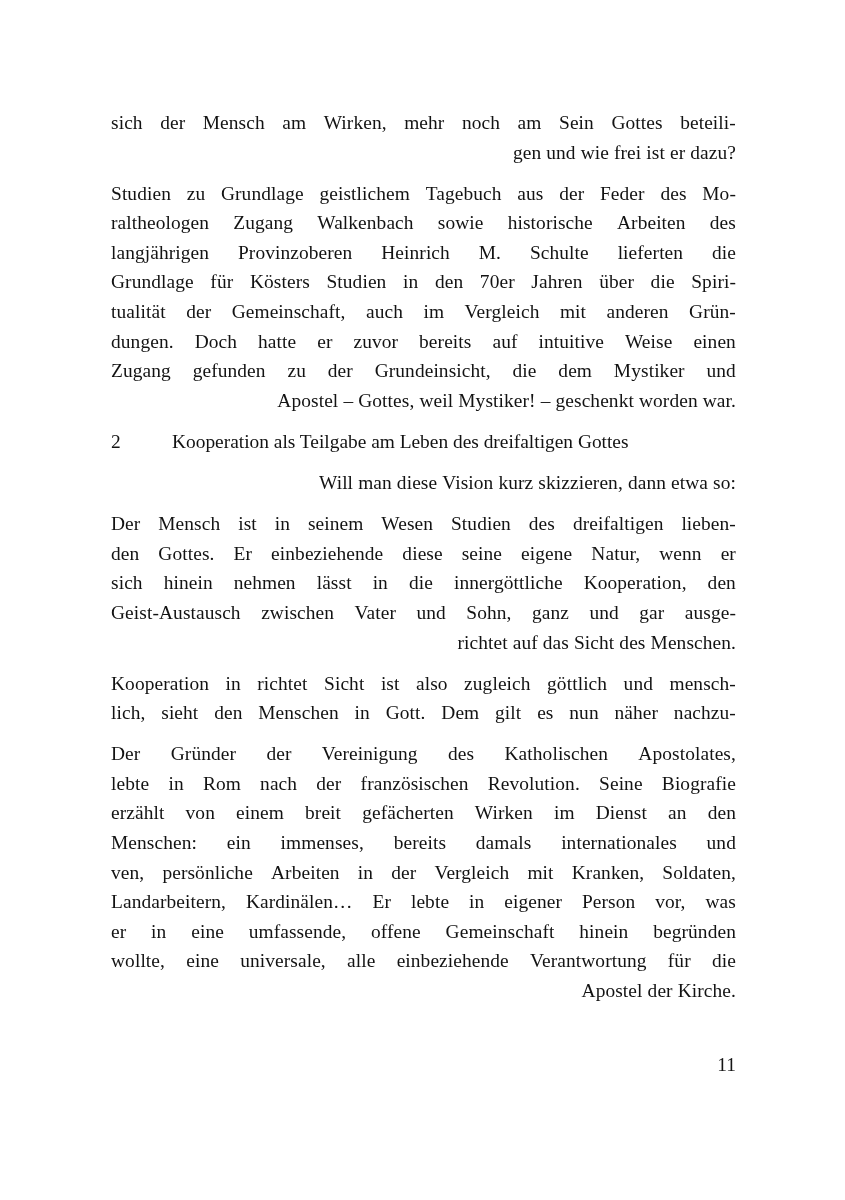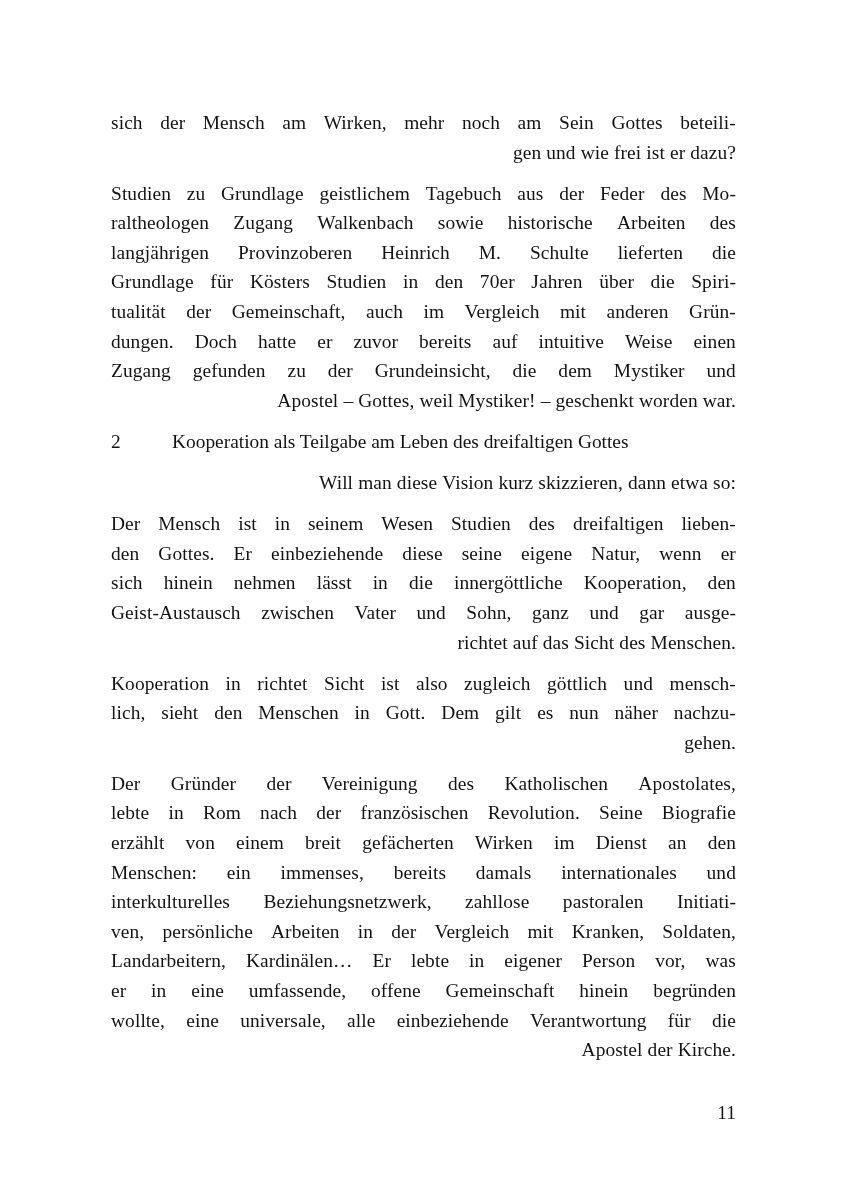--- a/index.html
+++ b/index.html
@@ -85,21 +85,21 @@
     display: inline-block;
     width: 61px;
     flex: 0 0 61px;
   }
   .heading .htext { flex: 0 1 auto; }
 
   .folio {
     position: absolute;
     left: 111px;
     width: 625px;
-    top: 1100px;
+    top: 1052px;
     text-align: right;
     font-size: 19.4px;
     line-height: 26px;
     color: #151515;
     font-family: "Liberation Serif", "DejaVu Serif", serif;
   }
 </style>
 </head>
 <body>
 
@@ -166,31 +166,27 @@
           <span class="w">das</span>
           <span class="w">Sicht</span>
           <span class="w">des</span>
           <span class="w">Menschen.</span>
         </span>
       </p>
       <div class="gap-after-para"></div>
       <p class="para">
         <span class="line"><span class="w">Kooperation</span><span class="w">in</span><span class="w">richtet</span><span class="w">Sicht</span><span class="w">ist</span><span class="w">also</span><span class="w">zugleich</span><span class="w">göttlich</span><span class="w">und</span><span class="w">mensch-</span></span>
         <span class="line"><span class="w">lich,</span><span class="w">sieht</span><span class="w">den</span><span class="w">Menschen</span><span class="w">in</span><span class="w">Gott.</span><span class="w">Dem</span><span class="w">gilt</span><span class="w">es</span><span class="w">nun</span><span class="w">näher</span><span class="w">nachzu-</span></span>
-        <span class="line last">
-          <span class="w">gehen.</span>
-        </span>
       </p>
       <div class="gap-after-para"></div>
       <p class="para">
         <span class="line"><span class="w">Der</span><span class="w">Gründer</span><span class="w">der</span><span class="w">Vereinigung</span><span class="w">des</span><span class="w">Katholischen</span><span class="w">Apostolates,</span></span>
         <span class="line"><span class="w">lebte</span><span class="w">in</span><span class="w">Rom</span><span class="w">nach</span><span class="w">der</span><span class="w">französischen</span><span class="w">Revolution.</span><span class="w">Seine</span><span class="w">Biografie</span></span>
         <span class="line"><span class="w">erzählt</span><span class="w">von</span><span class="w">einem</span><span class="w">breit</span><span class="w">gefächerten</span><span class="w">Wirken</span><span class="w">im</span><span class="w">Dienst</span><span class="w">an</span><span class="w">den</span></span>
         <span class="line"><span class="w">Menschen:</span><span class="w">ein</span><span class="w">immenses,</span><span class="w">bereits</span><span class="w">damals</span><span class="w">internationales</span><span class="w">und</span></span>
-        <span class="line"><span class="w">interkulturelles</span><span class="w">Beziehungsnetzwerk,</span><span class="w">zahllose</span><span class="w">pastoralen</span><span class="w">Initiati-</span></span>
         <span class="line"><span class="w">ven,</span><span class="w">persönliche</span><span class="w">Arbeiten</span><span class="w">in</span><span class="w">der</span><span class="w">Vergleich</span><span class="w">mit</span><span class="w">Kranken,</span><span class="w">Soldaten,</span></span>
         <span class="line"><span class="w">Landarbeitern,</span><span class="w">Kardinälen…</span><span class="w">Er</span><span class="w">lebte</span><span class="w">in</span><span class="w">eigener</span><span class="w">Person</span><span class="w">vor,</span><span class="w">was</span></span>
         <span class="line"><span class="w">er</span><span class="w">in</span><span class="w">eine</span><span class="w">umfassende,</span><span class="w">offene</span><span class="w">Gemeinschaft</span><span class="w">hinein</span><span class="w">begründen</span></span>
         <span class="line"><span class="w">wollte,</span><span class="w">eine</span><span class="w">universale,</span><span class="w">alle</span><span class="w">einbeziehende</span><span class="w">Verantwortung</span><span class="w">für</span><span class="w">die</span></span>
         <span class="line last">
           <span class="w">Apostel</span>
           <span class="w">der</span>
           <span class="w">Kirche.</span>
         </span>
       </p>

